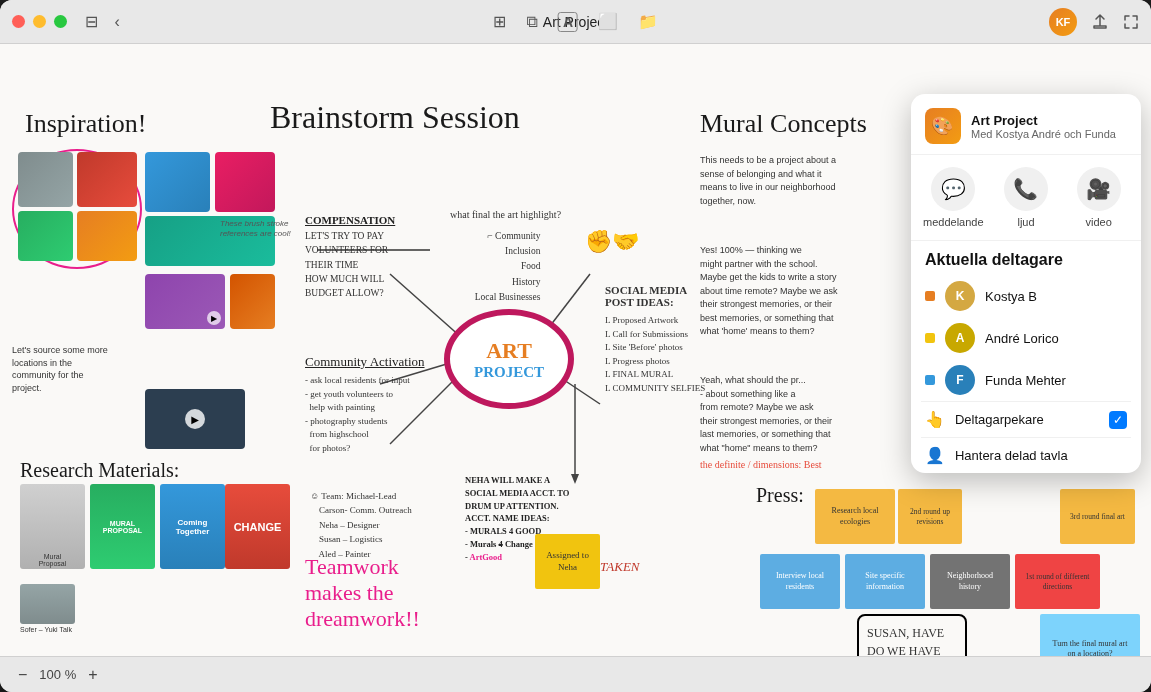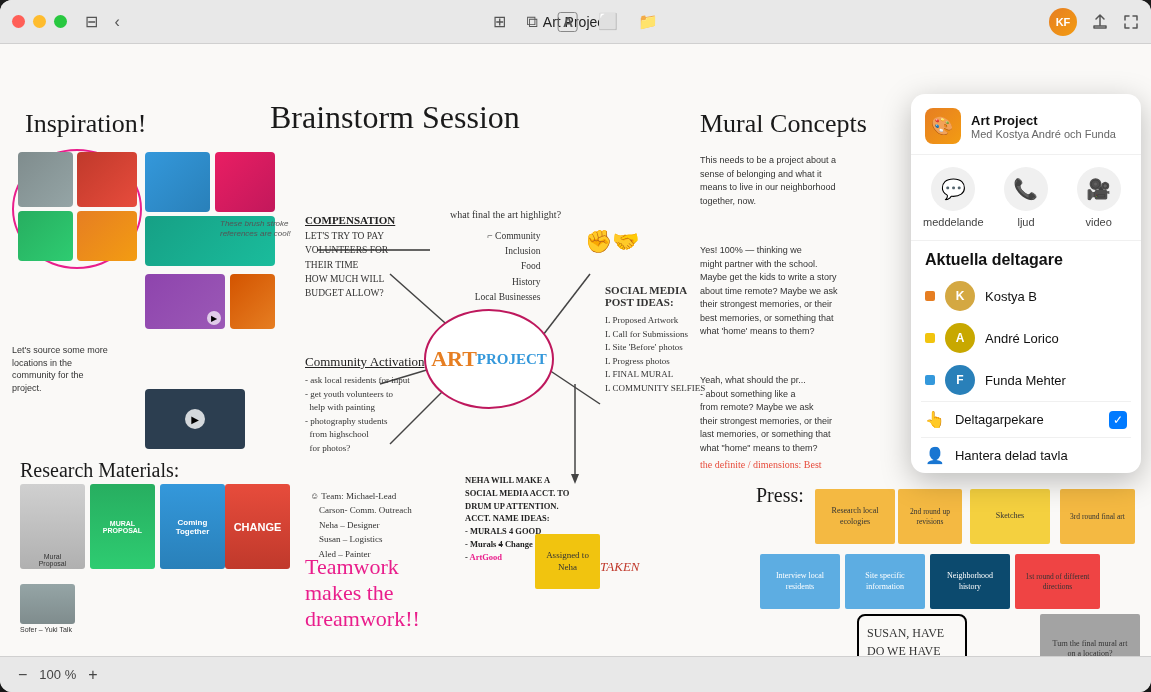--- a/index.html
+++ b/index.html
@@ -370,21 +370,21 @@
       </div>
 
       <div style="position:absolute;top:445px;left:310px;font-family:'Segoe Script','Comic Sans MS',cursive;font-size:9px;color:#333;line-height:1.6;">
         ☺ Team: Michael-Lead<br>
         &nbsp;&nbsp;&nbsp; Carson- Comm. Outreach<br>
         &nbsp;&nbsp;&nbsp; Neha – Designer<br>
         &nbsp;&nbsp;&nbsp; Susan – Logistics<br>
         &nbsp;&nbsp;&nbsp; Aled – Painter
       </div>
 
-      <div style="position:absolute;top:265px;left:424px;width:130px;height:100px;border-radius:50%;background:white;border:2px solid #be185d;display:flex;flex-direction:row;align-items:center;justify-content:center;font-family:'Segoe Script','Comic Sans MS',cursive;text-align:center;">
+      <div style="position:absolute;top:265px;left:444px;width:130px;height:100px;border-radius:50%;background:white;border:6px solid #be185d;display:flex;flex-direction:column;align-items:center;justify-content:center;font-family:'Segoe Script','Comic Sans MS',cursive;text-align:center;">
         <div style="font-size:22px;color:#e67e22;font-weight:bold;">ART</div>
         <div style="font-size:15px;color:#3498db;font-weight:bold;">PROJECT</div>
       </div>
 
       <div style="position:absolute;top:240px;left:605px;font-family:'Segoe Script','Comic Sans MS',cursive;font-size:11px;font-weight:bold;color:#333;">SOCIAL MEDIA<br>POST IDEAS:</div>
       <div style="position:absolute;top:270px;left:605px;font-family:'Segoe Script','Comic Sans MS',cursive;font-size:9px;color:#333;line-height:1.5;">
         L Proposed Artwork<br>
         L Call for Submissions<br>
         L Site 'Before' photos<br>
         L Progress photos<br>
@@ -451,34 +451,33 @@
       </div>
 
       <div class="book-thumb" style="top:540px;left:20px;width:55px;height:40px;background:linear-gradient(180deg,#95a5a6,#7f8c8d);"></div>
       <div style="position:absolute;top:582px;left:20px;font-size:7px;color:#333;font-family:sans-serif;">Sofer – Yuki Talk</div>
 
       <div class="wb-section-title" style="top:440px;left:756px;font-size:20px;">
         <span>Press:</span>
       </div>
 
       <div class="sticky" style="top:445px;left:815px;width:80px;height:55px;background:#f4b942;font-size:8px;color:#333;">Research local ecologies</div>
-      <div class="sticky" style="top:445px;left:970px;width:80px;height:55px;background:#f4d03f;font-size:8px;color:#333;">Sketches</div>
 
       <div class="sticky" style="top:510px;left:760px;width:80px;height:55px;background:#5dade2;font-size:8px;color:white;">Interview local residents</div>
       <div class="sticky" style="top:510px;left:845px;width:80px;height:55px;background:#5dade2;font-size:8px;color:white;">Site specific information</div>
-      <div class="sticky" style="top:510px;left:930px;width:80px;height:55px;background:#0c4a6e;font-size:8px;color:white;">Neighborhood history</div>
+      <div class="sticky" style="top:510px;left:930px;width:80px;height:55px;background:#737373;font-size:8px;color:white;">Neighborhood history</div>
       <div class="sticky" style="top:510px;left:1015px;width:85px;height:55px;background:#ef4444;font-size:7.5px;color:#333;">1st round of different directions</div>
       <div class="sticky" style="top:445px;left:898px;width:64px;height:55px;background:#f4b942;font-size:7.5px;color:#333;">2nd round up revisions</div>
       <div class="sticky" style="top:445px;left:1060px;width:75px;height:55px;background:#f4b942;font-size:7.5px;color:#333;">3rd round final art</div>
 
       <div style="position:absolute;top:570px;left:857px;width:110px;padding:8px;border:2px solid #000000;border-radius:8px;font-family:'Segoe Script','Comic Sans MS',cursive;font-size:12px;color:#333;line-height:1.5;">
         SUSAN, HAVE<br>DO WE HAVE<br>THE PERMIT<br>PAPERWORK?
       </div>
 
-      <div class="sticky" style="top:570px;left:1040px;width:100px;height:70px;background:#a3a3a3;font-size:8px;color:#333;">Turn the final mural art on a location?</div>
+      <div class="sticky" style="top:570px;left:1040px;width:100px;height:70px;background:#7dd3fc;font-size:8px;color:#333;">Turn the final mural art on a location?</div>
 
     </div>
 
     <div class="collab-panel">
 
       <div class="collab-header">
         <div class="collab-icon-bg">🎨</div>
         <div>
           <div class="collab-title">Art Project</div>
           <div class="collab-subtitle">Med Kostya André och Funda</div>

